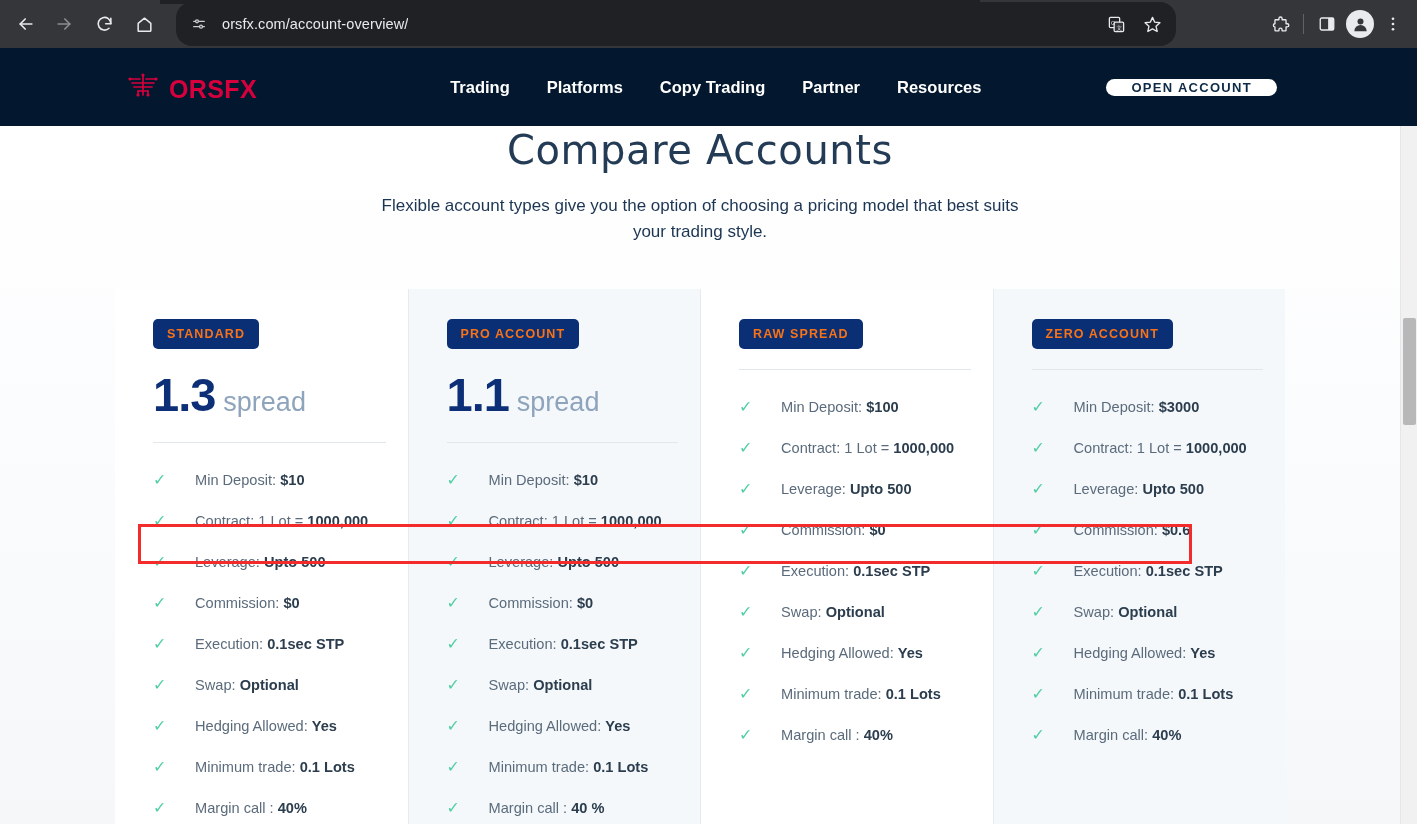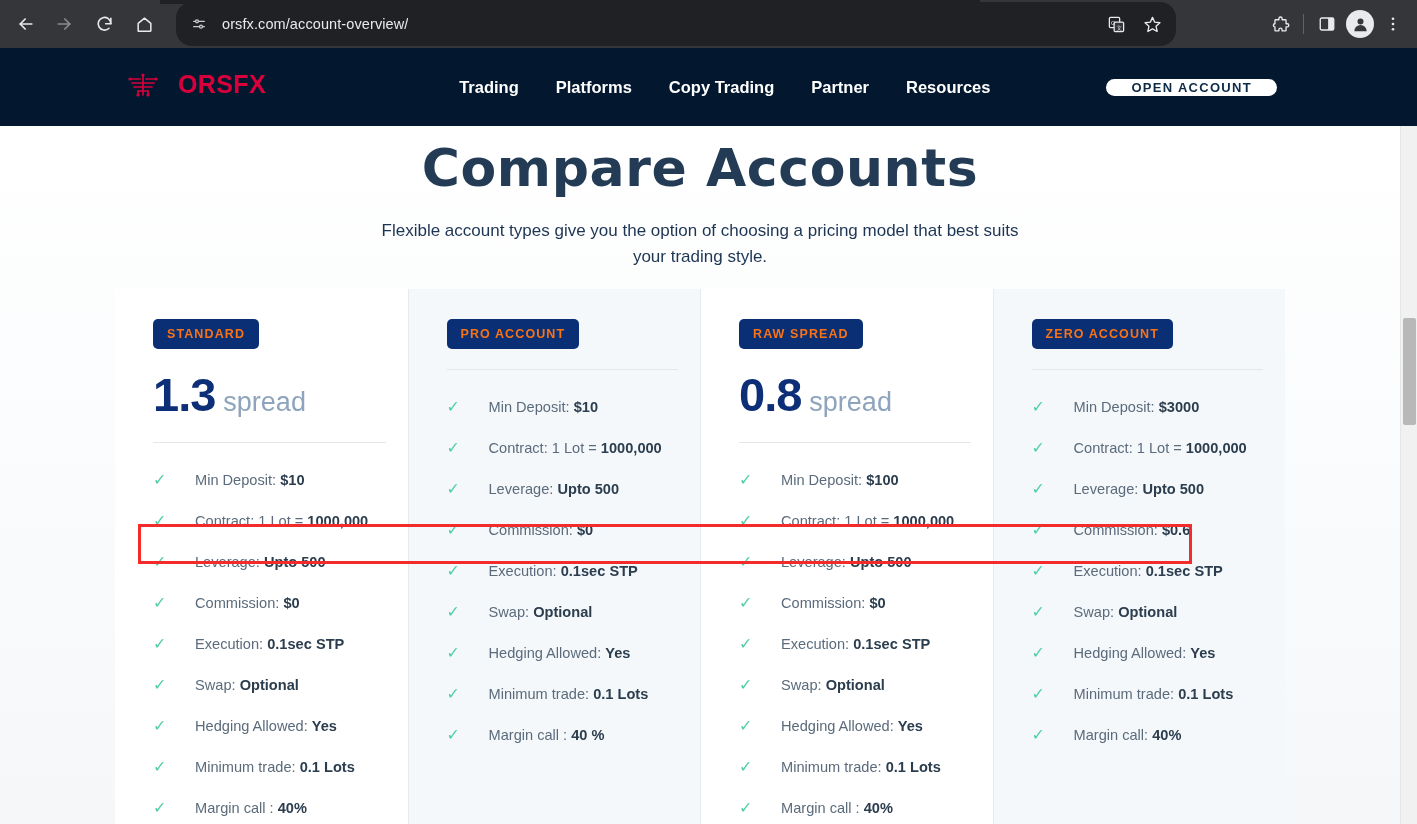--- a/index.html
+++ b/index.html
@@ -86,23 +86,23 @@
   }
 
   
   #site-header {
     position: absolute; top: 48px; left: 0;
     width: 1417px; height: 78px;
     background: #03182e;
     display: flex; align-items: center;
   }
   #logo-area {
-    display: flex; align-items: flex-start;
+    display: flex; align-items: flex-end;
     margin-left: 126px;
-    gap: 18px;
+    gap: 9px;
   }
   #logo-text {
     color: #d8003c;
     font-size: 25px;
     font-weight: bold;
     letter-spacing: 0.4px;
   }
   #main-nav {
     display: flex; align-items: flex-end;
     margin-left: 193px;
@@ -127,25 +127,25 @@
   }
 
   
   #page-body {
     position: absolute; top: 126px; left: 0;
     width: 1400px; height: 698px;
     background: linear-gradient(180deg, #ffffff 0%, #fbfcfd 40%, #f5f7f9 100%);
     overflow: hidden;
   }
   #page-title {
-    margin-top: 12px;
+    margin-top: 1px;
     text-align: center;
     font-family: "DejaVu Sans", sans-serif;
-    font-size: 52px;
-    font-weight: 700;
+    font-size: 40px;
+    font-weight: 400;
     color: #233b55;
     letter-spacing: 0.6px;
   }
   #page-subtitle {
     margin: 20px auto 0 auto;
     width: 670px;
     text-align: center;
     font-size: 17px;
     line-height: 1.5;
     color: #1c3553;
@@ -396,21 +396,21 @@
               <span class="check-mark">✓</span>
               <span class="feature-text"><span>Minimum trade: </span><b>0.1 Lots</b></span>
             </div>
             <div class="feature-row">
               <span class="check-mark">✓</span>
               <span class="feature-text"><span>Margin call : </span><b>40%</b></span>
             </div>
           </div></div>
       </div>
       <div class="acct-card shade-tint">
-        <div class="card-inner"><div class="card-badge">PRO ACCOUNT</div><div class="card-rule"></div><div class="feature-list">
+        <div class="card-inner"><div class="card-badge">PRO ACCOUNT</div><div class="card-spread"><span class="spread-num">1.1</span><span class="spread-word">spread</span></div><div class="card-rule"></div><div class="feature-list">
             <div class="feature-row">
               <span class="check-mark">✓</span>
               <span class="feature-text"><span>Min Deposit: </span><b>$10</b></span>
             </div>
             <div class="feature-row">
               <span class="check-mark">✓</span>
               <span class="feature-text"><span>Contract: 1 Lot = </span><b>1000,000</b></span>
             </div>
             <div class="feature-row">
               <span class="check-mark">✓</span>
@@ -436,21 +436,21 @@
               <span class="check-mark">✓</span>
               <span class="feature-text"><span>Minimum trade: </span><b>0.1 Lots</b></span>
             </div>
             <div class="feature-row">
               <span class="check-mark">✓</span>
               <span class="feature-text"><span>Margin call : </span><b>40 %</b></span>
             </div>
           </div></div>
       </div>
       <div class="acct-card shade-white">
-        <div class="card-inner"><div class="card-badge">RAW SPREAD</div><div class="card-spread"><span class="spread-num">0.8</span><span class="spread-word">spread</span></div><div class="card-rule"></div><div class="feature-list">
+        <div class="card-inner"><div class="card-badge">RAW SPREAD</div><div class="card-rule"></div><div class="feature-list">
             <div class="feature-row">
               <span class="check-mark">✓</span>
               <span class="feature-text"><span>Min Deposit: </span><b>$100</b></span>
             </div>
             <div class="feature-row">
               <span class="check-mark">✓</span>
               <span class="feature-text"><span>Contract: 1 Lot = </span><b>1000,000</b></span>
             </div>
             <div class="feature-row">
               <span class="check-mark">✓</span>

